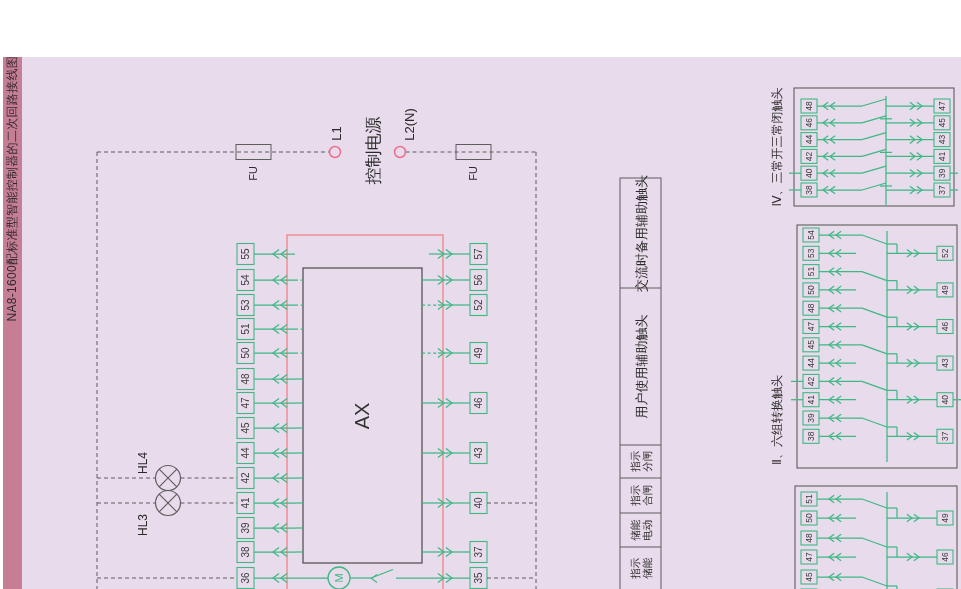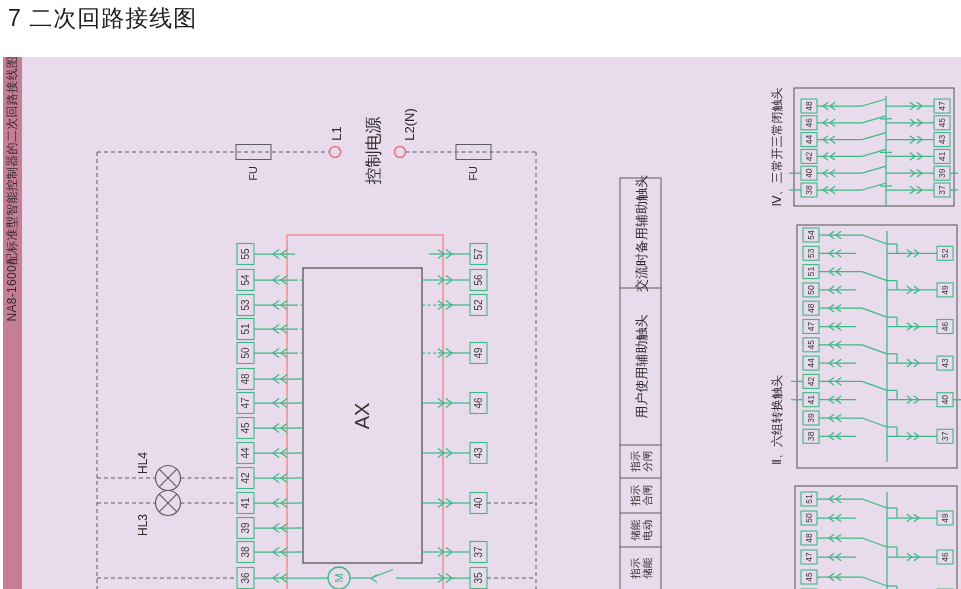--- a/index.html
+++ b/index.html
@@ -13,21 +13,20 @@
     color:#35282f;white-space:nowrap;letter-spacing:0.3px;}
   #circuit{position:absolute;left:0;top:0;}
   #labels{position:absolute;left:0;top:0;width:958px;height:532px;}
   .vtext{position:absolute;width:200px;text-align:center;transform:rotate(-90deg);
          line-height:1;white-space:nowrap;color:#2b2b2b;}
 </style>
 </head>
 <body>
 
 <div id="stage">
-  <div class="title">7 二次回路接线图</div>
   <div id="canvas" style="background: rgb(232, 219, 235);">
     <svg id="circuit" width="958" height="532" viewBox="3 57 958 532">
         <line x1="97" y1="152" x2="329.5" y2="152" stroke="#5d5d5d" stroke-width="1" stroke-dasharray="4 3"></line>
         <line x1="405.5" y1="152" x2="536" y2="152" stroke="#5d5d5d" stroke-width="1" stroke-dasharray="4 3"></line>
         <line x1="97" y1="152" x2="97" y2="589" stroke="#5d5d5d" stroke-width="1" stroke-dasharray="4 3"></line>
         <line x1="536" y1="152" x2="536" y2="589" stroke="#5d5d5d" stroke-width="1" stroke-dasharray="4 3"></line>
         <rect x="236" y="144.5" width="35" height="15" fill="none" stroke="#5d5d5d" stroke-width="1"></rect>
         <rect x="456" y="144.5" width="35" height="15" fill="none" stroke="#5d5d5d" stroke-width="1"></rect>
         <circle cx="335" cy="152" r="5.5" fill="#e8dbeb" stroke="#ef6f87" stroke-width="1.5"></circle>
         <circle cx="400" cy="152" r="5.5" fill="#e8dbeb" stroke="#ef6f87" stroke-width="1.5"></circle>

